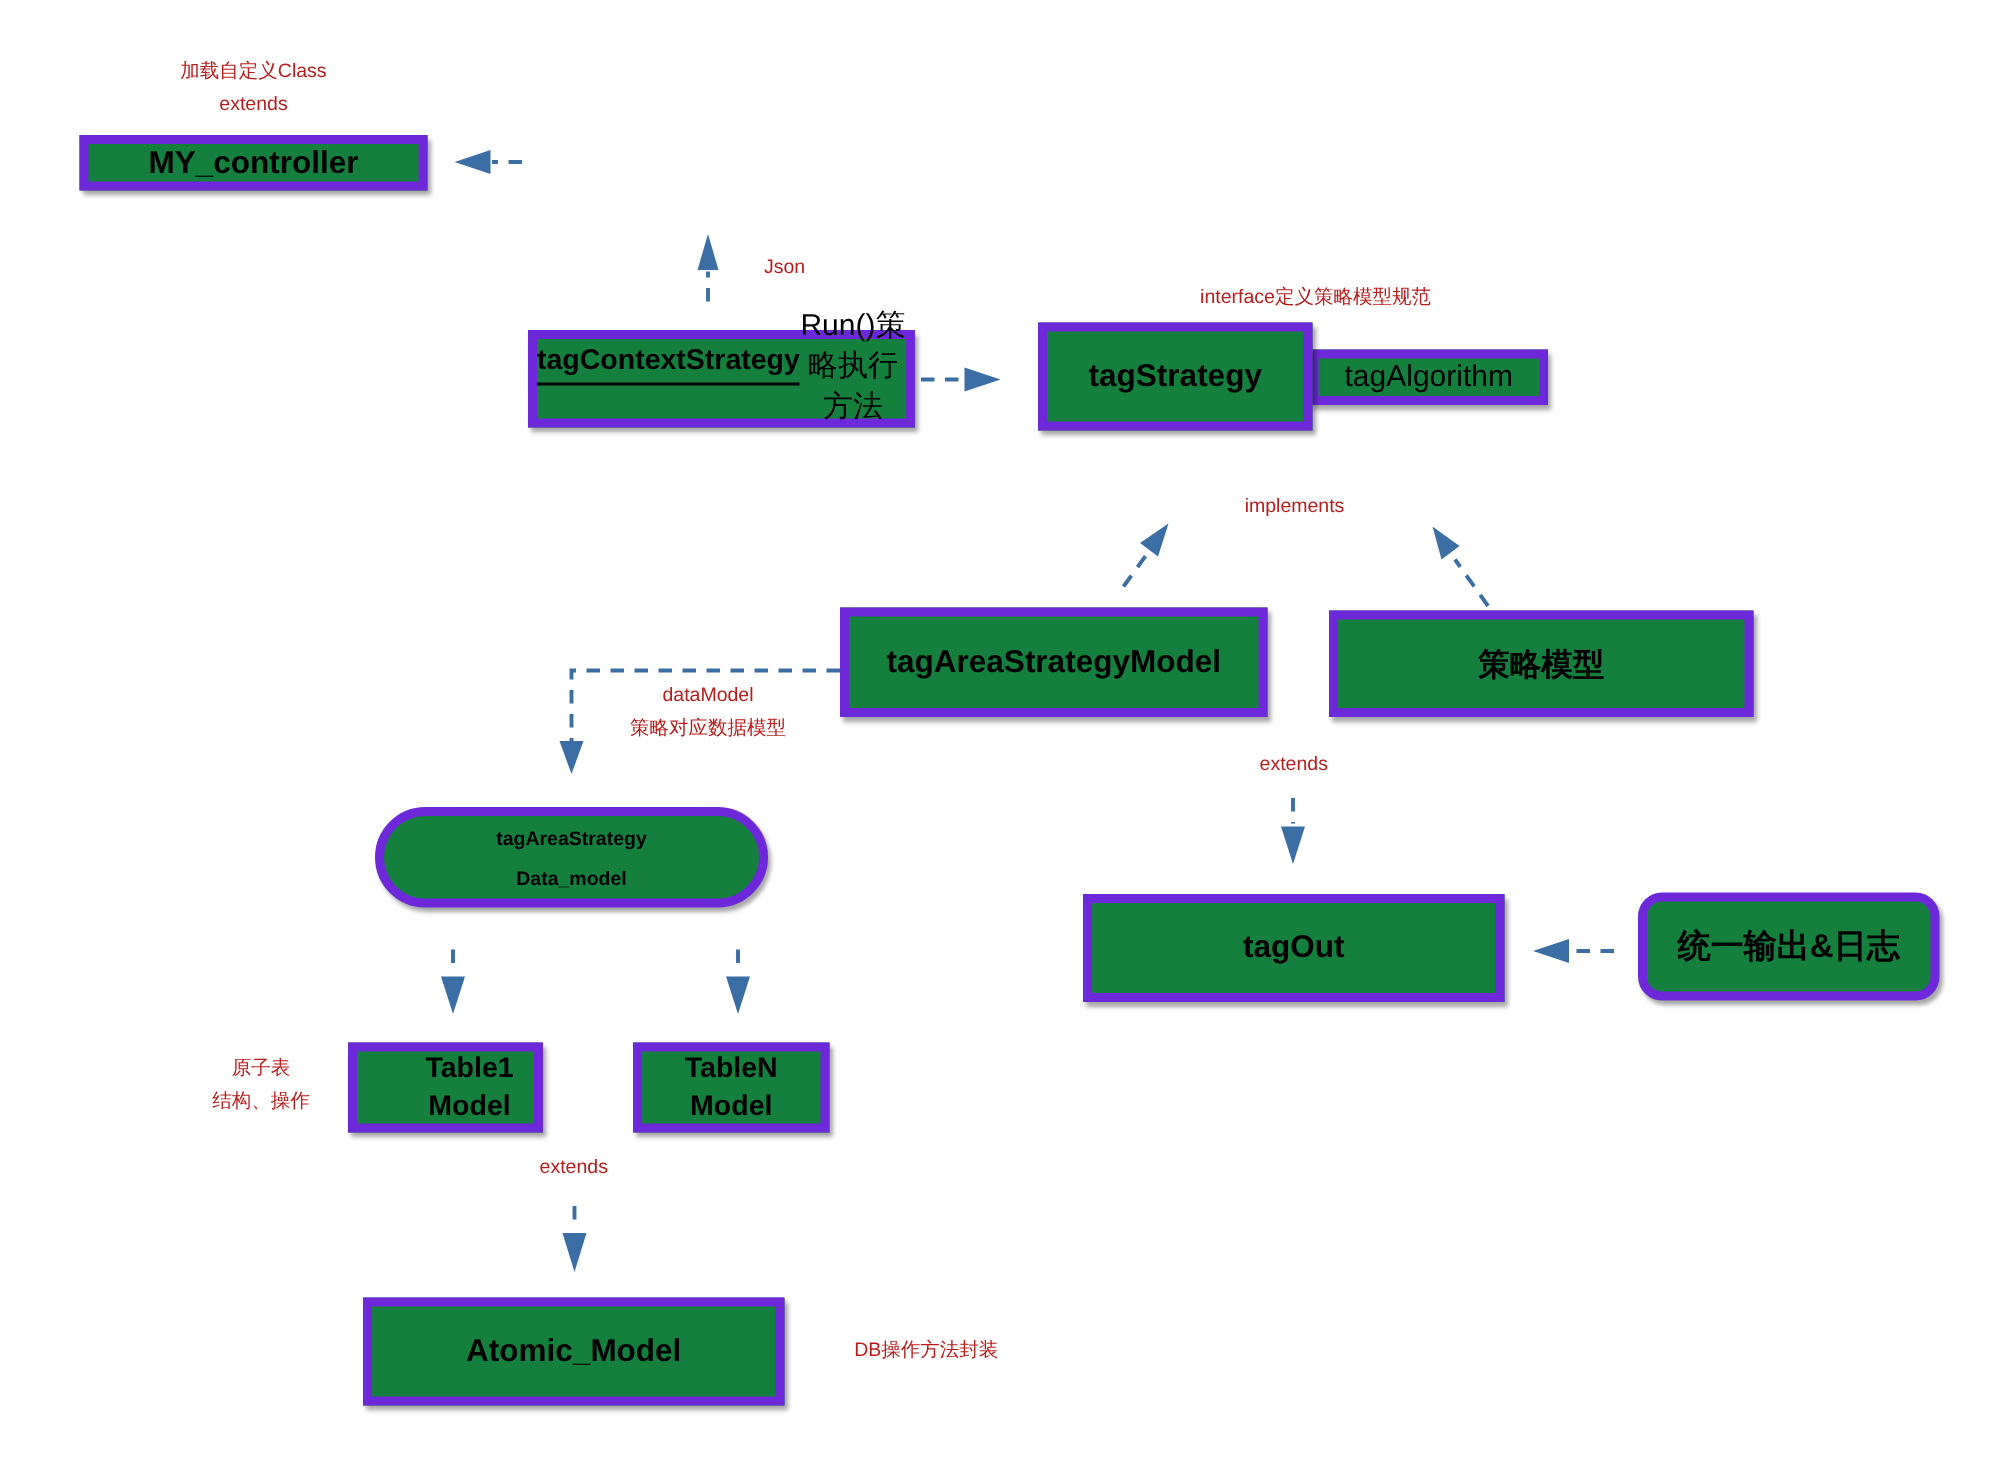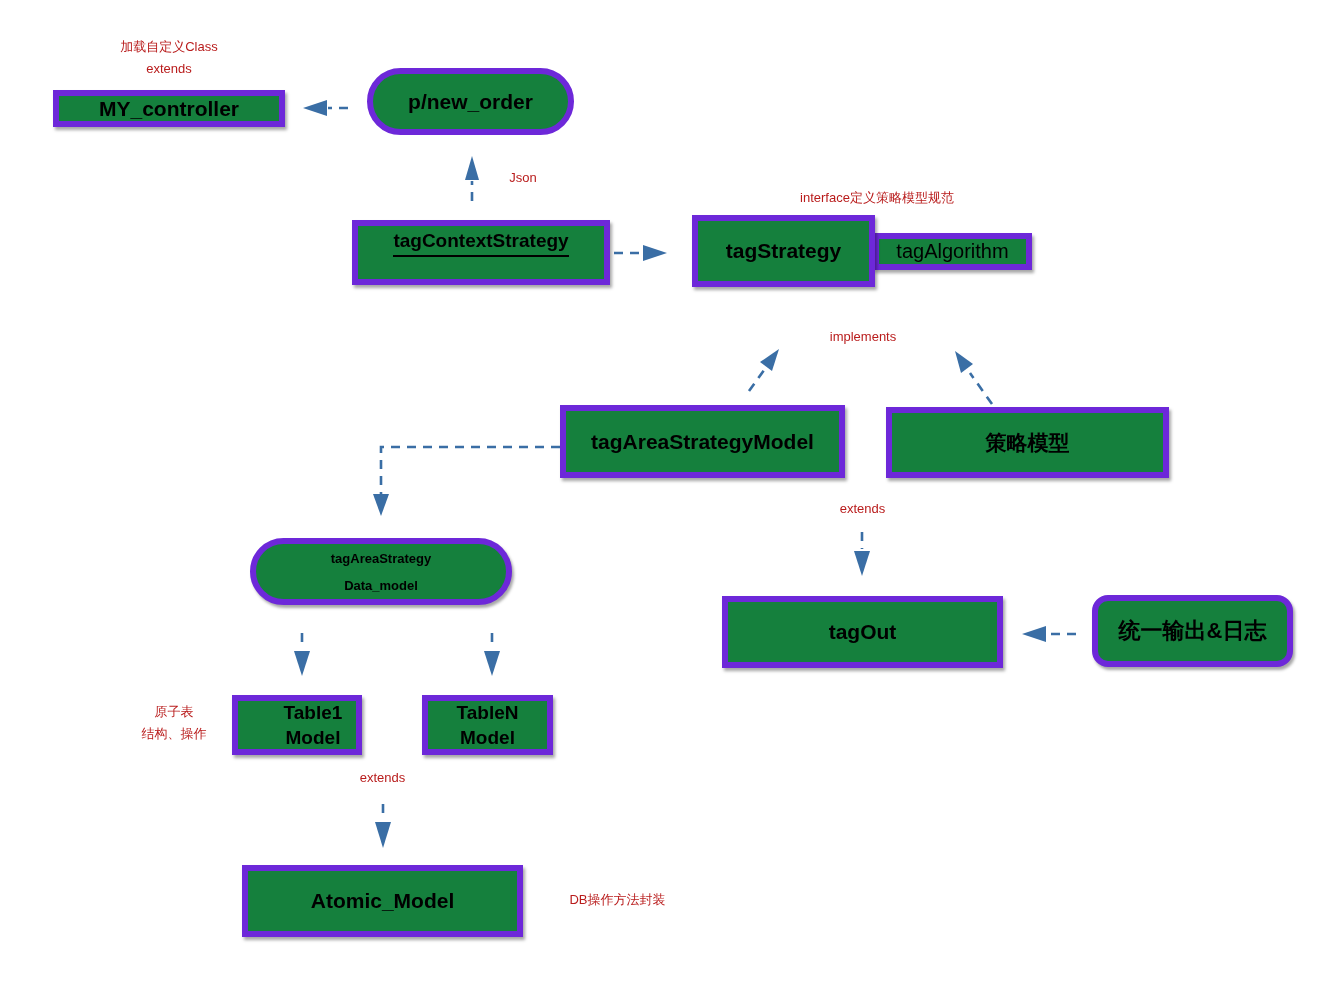--- a/index.html
+++ b/index.html
@@ -86,44 +86,46 @@
   </div>
   <div class="note" style="left:498px; top:167px; width:50px;">
     <span>Json</span>
   </div>
   <div class="note" style="left:742px; top:187px; width:270px;">
     <span>interface定义策略模型规范</span>
   </div>
   <div class="note" style="left:798px; top:326px; width:130px;">
     <span>implements</span>
   </div>
+  <div class="note" style="left:390px; top:452px; width:164px;">
+    <div>dataModel</div>
+    <div>策略对应数据模型</div>
+  </div>
   <div class="note" style="left:820px; top:498px; width:85px;">
     <span>extends</span>
   </div>
   <div class="note" style="left:120px; top:701px; width:108px;">
     <div>原子表</div>
     <div>结构、操作</div>
   </div>
   <div class="note" style="left:340px; top:767px; width:85px;">
     <span>extends</span>
   </div>
   <div class="note" style="left:545px; top:889px; width:145px; text-align:center;">
     <span>DB操作方法封装</span>
   </div>
 
   <div class="box bold" style="left:53px; top:90px; width:232px; height:37px; font-size:21px;">
     <span>MY_controller</span>
   </div>
 
-  <div class="box bold stadium" style="left:367px; top:68px; width:207px; height:67px; font-size:21px; box-shadow:none;">
-    <span>p/new_order</span>
-  </div>
 
   <div class="box compart" style="left:352px; top:220px; width:258px; height:65px;">
     <div class="hd">tagContextStrategy</div>
+    <div class="bd">Run()策略执行方法</div>
   </div>
 
   <div class="box" style="left:873px; top:233px; width:159px; height:37px; font-size:20px; z-index:1;">
     <span>tagAlgorithm</span>
   </div>
 
   <div class="box bold" style="left:692px; top:215px; width:183px; height:72px; font-size:21px; z-index:2;">
     <span>tagStrategy</span>
   </div>
 

